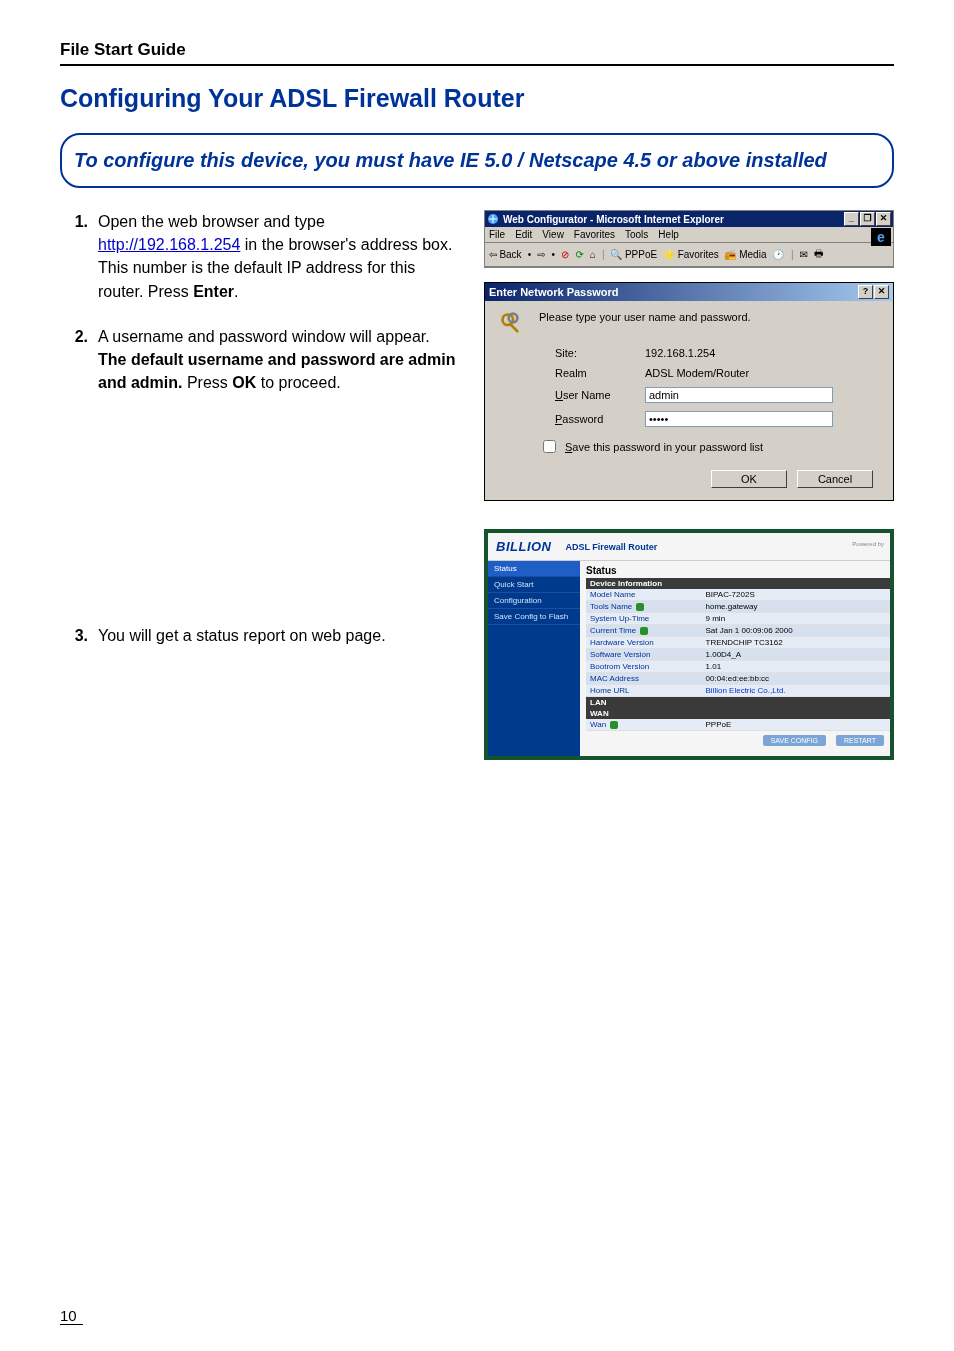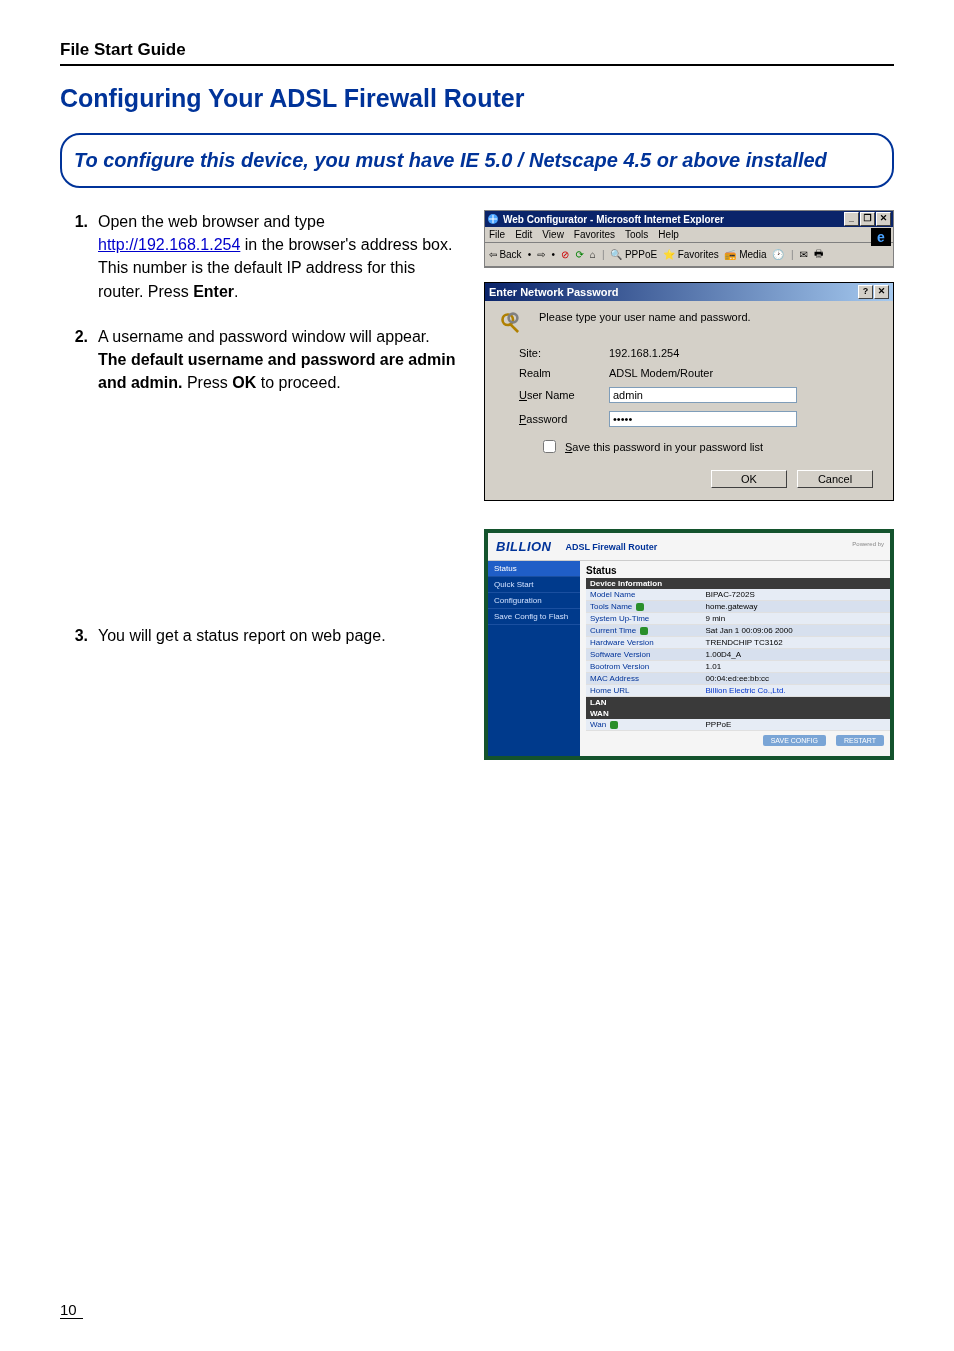--- a/index.html
+++ b/index.html
@@ -162,21 +162,21 @@
     color:#fff;font-weight:bold;
     padding:2px 4px;
     display:flex;justify-content:space-between;align-items:center;
   }
   .pw-title .t-right{display:flex;gap:1px;}
   .pw-body {
     padding:10px 14px 12px 14px;
   }
   .pw-toprow{display:flex;gap:12px;align-items:flex-start;margin-bottom:8px;}
   .keys-icon{width:28px;height:28px;flex-shrink:0;}
-  .pw-grid { display:grid; grid-template-columns: 80px 1fr; row-gap:8px; column-gap:10px; align-items:center; margin-left:20px;}
+  .pw-grid { display:grid; grid-template-columns: 80px 1fr; row-gap:8px; column-gap:10px; align-items:center; margin-left:56px;}
   .pw-grid input[type=text],.pw-grid input[type=password]{
     width:180px;font-size:11px;padding:1px 3px;
     border:1px solid #7f9db9;background:#fff;
   }
   .pw-save{margin:10px 0 0 40px;display:flex;align-items:center;gap:6px;}
   .pw-btns{display:flex;justify-content:flex-end;gap:10px;margin-top:14px;padding-right:6px;}
   .pw-btns button{
     width:76px;padding:2px 0;font-size:11px;
     background:#d4d0c8;
     border:1px solid #fff;border-right-color:#404040;border-bottom-color:#404040;
@@ -220,21 +220,21 @@
   .chip{display:inline-block;background:#2a8f2a;border-radius:2px;width:8px;height:8px;margin-left:4px;vertical-align:middle;}
   .status-btns{
     display:flex;justify-content:flex-end;gap:10px;padding:4px 6px 2px 0;
   }
   .status-btns span{
     background:#7aa5d6;color:#fff;font-size:7px;padding:2px 8px;border-radius:2px;
   }
   .powered{position:absolute;top:8px;right:6px;font-size:6px;color:#888;}
   .page-num {
     position: absolute;
-    bottom: 32px;
+    bottom: 26px;
     left: 60px;
     font-size: 15px;
     border-bottom: 1px solid #000;
     padding-right: 6px;
   }
 </style>
 </head>
 <body>
 
 <div class="header-title">File Start Guide</div>

